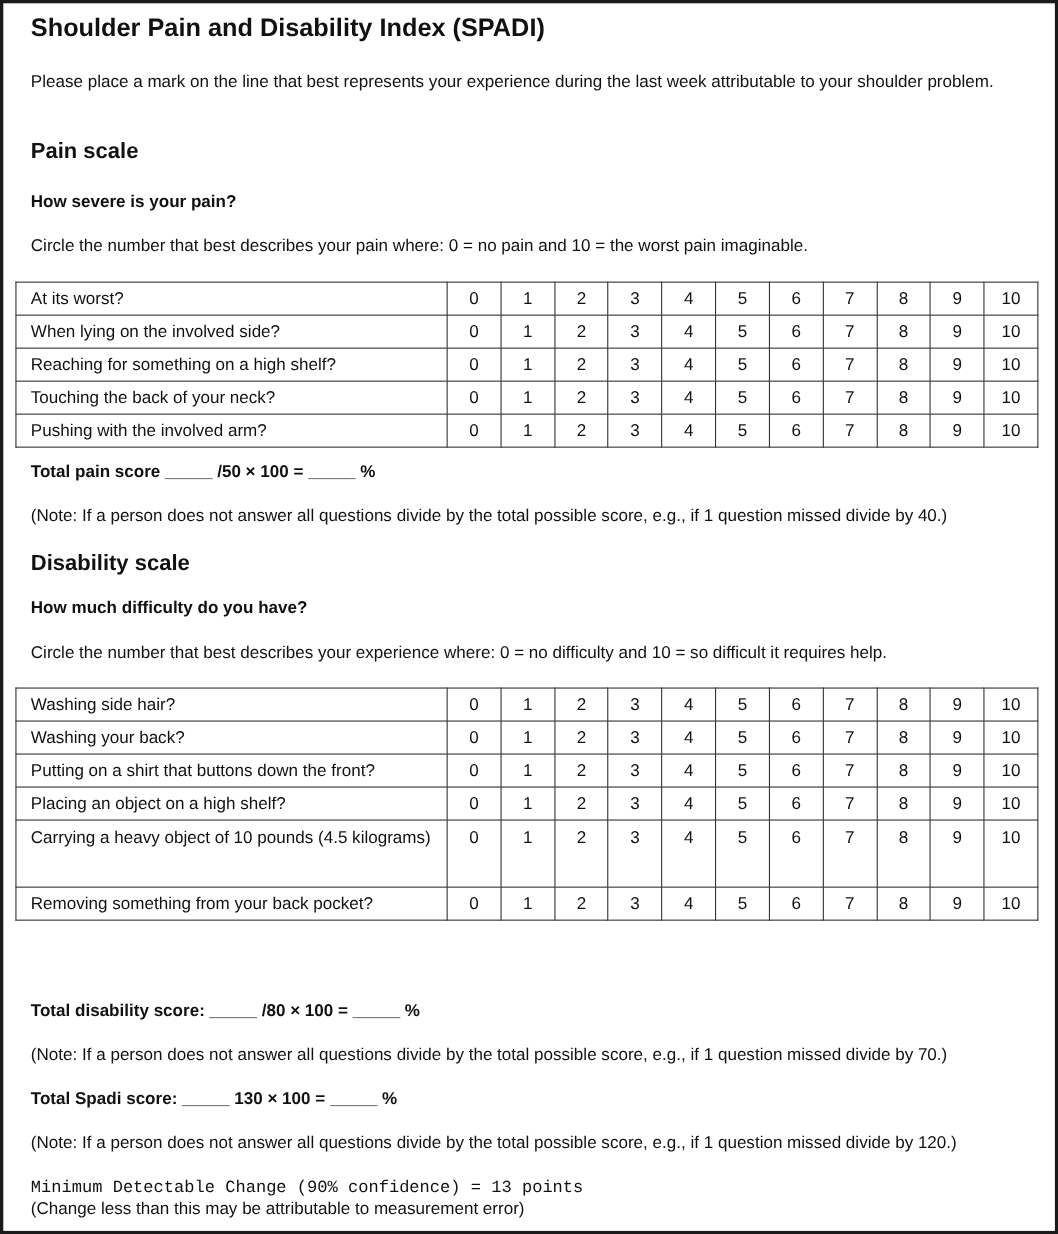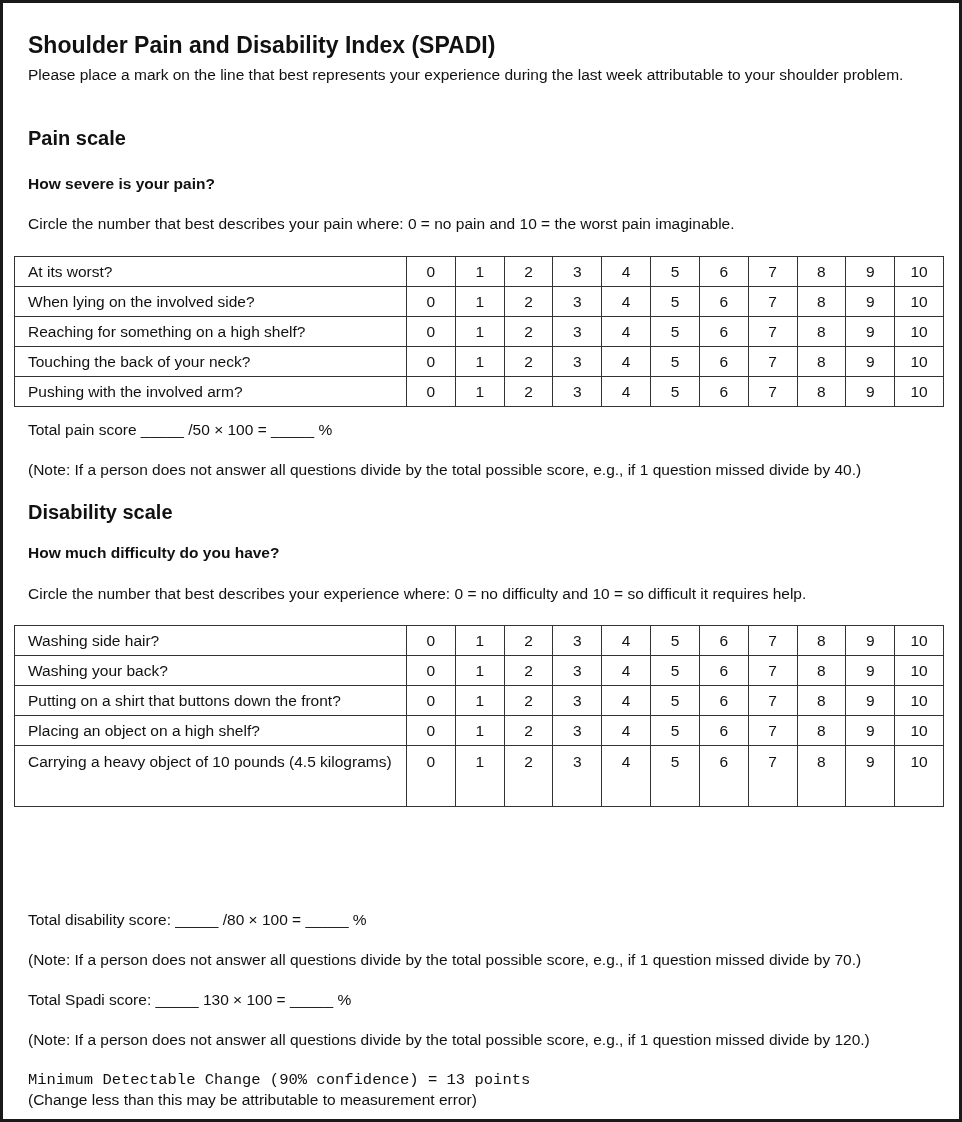--- a/index.html
+++ b/index.html
@@ -4,25 +4,25 @@
 <style>
   html, body { margin: 0; padding: 0; background: #ffffff; }
   body {
     width: 962px; height: 1122px; position: relative; overflow: hidden;
     font-family: "Liberation Sans", sans-serif; color: #111;
   }
   .frame {
     position: absolute; left: 0; top: 0; width: 962px; height: 1122px;
     box-sizing: border-box; border: 3px solid #1a1a1a; border-left-width: 3px; border-right-width: 3px;
   }
-  .title { position: absolute; left: 28px; top: 12px; font-size: 23px; font-weight: bold; letter-spacing: 0; margin-top: 20px; }
+  .title { position: absolute; left: 28px; top: 12px; font-size: 23px; font-weight: bold; letter-spacing: 0; }
   .p { position: absolute; left: 28px; font-size: 15.5px; line-height: 20px; }
   .h2 { position: absolute; left: 28px; font-size: 20px; font-weight: bold; }
   .h3 { position: absolute; left: 28px; font-size: 15.5px; font-weight: bold; }
-  .bold { font-weight: normal; }
+  .bold { font-weight: bold; }
 
   table.scale {
     position: absolute; left: 14px; width: 930px;
     border-collapse: collapse; font-size: 15.5px; table-layout: fixed;
   }
   table.scale td {
     border: 1px solid #333; padding: 0; height: 29px;
   }
   table.scale td.q { padding-left: 13px; width: 378px; vertical-align: middle; line-height: 19px; }
   table.scale td.n { text-align: center; vertical-align: middle; }
@@ -190,20 +190,34 @@
         <td class="n">2</td>
         <td class="n">3</td>
         <td class="n">4</td>
         <td class="n">5</td>
         <td class="n">6</td>
         <td class="n">7</td>
         <td class="n">8</td>
         <td class="n">9</td>
         <td class="n">10</td>
       </tr>
+      <tr>
+        <td class="q">Removing something from your back pocket?</td>
+        <td class="n">0</td>
+        <td class="n">1</td>
+        <td class="n">2</td>
+        <td class="n">3</td>
+        <td class="n">4</td>
+        <td class="n">5</td>
+        <td class="n">6</td>
+        <td class="n">7</td>
+        <td class="n">8</td>
+        <td class="n">9</td>
+        <td class="n">10</td>
+      </tr>
     </tbody>
   </table>
 
 <div class="p bold" style="top:910px;">Total disability score: _____ /80 × 100 = _____ %</div>
 <div class="p" style="top:950px;">(Note: If a person does not answer all questions divide by the total possible score, e.g., if 1 question missed divide by 70.)</div>
 <div class="p bold" style="top:990px;">Total Spadi score: _____ 130 × 100 = _____ %</div>
 <div class="p" style="top:1030px;">(Note: If a person does not answer all questions divide by the total possible score, e.g., if 1 question missed divide by 120.)</div>
 <div class="p" style="top:1070px;font-family:Liberation Mono, monospace;">Minimum Detectable Change (90% confidence) = 13 points</div>
 <div class="p" style="top:1090px;">(Change less than this may be attributable to measurement error)</div>
 

